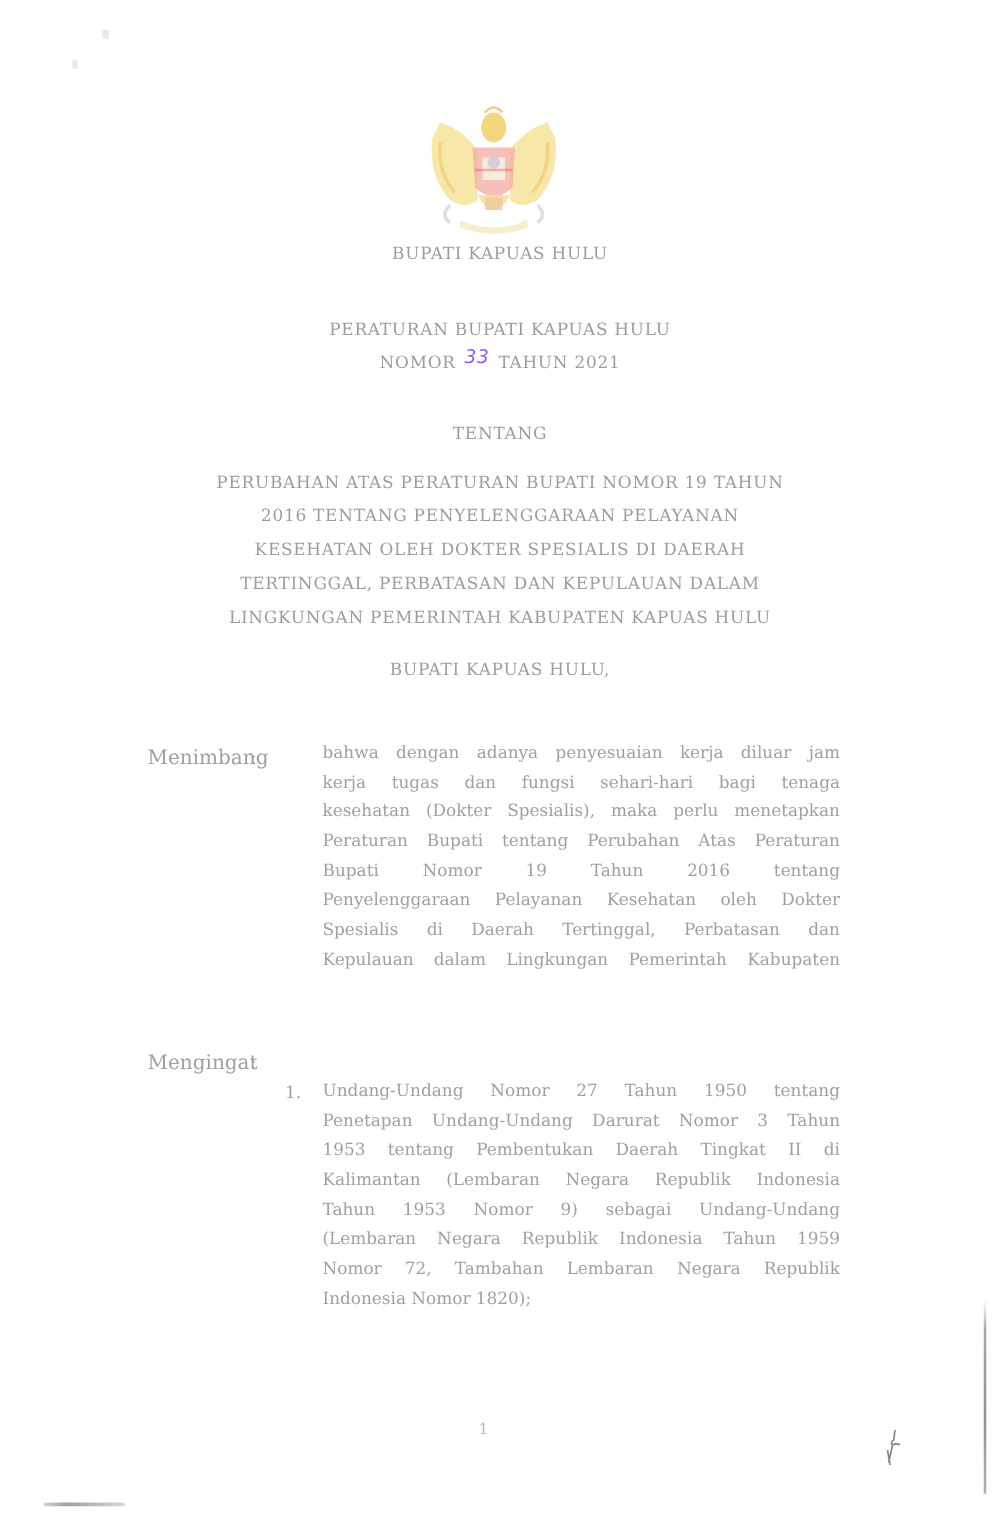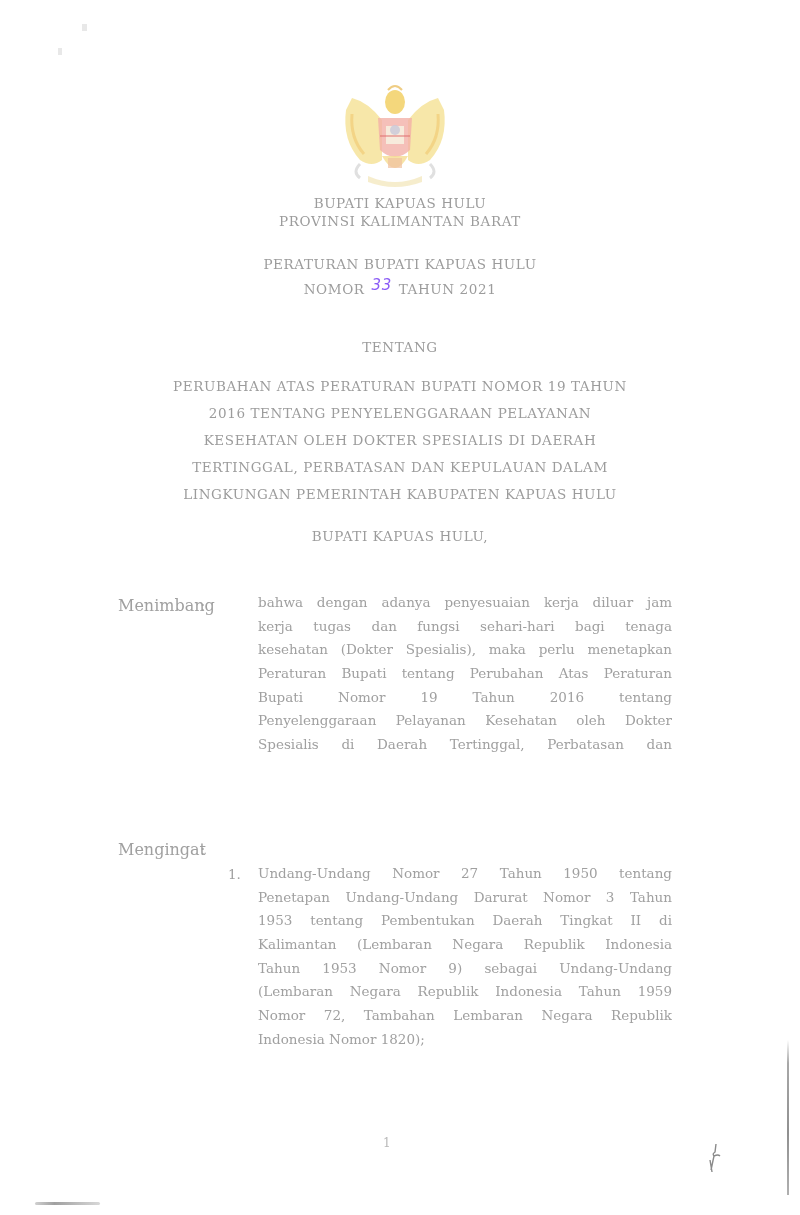--- a/index.html
+++ b/index.html
@@ -146,21 +146,20 @@
       <path d="M44 76 Q57 100 70 76" fill="#f5dc90" opacity="0.8"></path>
       <rect x="50" y="78" width="14" height="10" fill="#f0c0a0" opacity="0.7"></rect>
 
       <path d="M30 96 Q57 108 84 96 L84 102 Q57 112 30 102 Z" fill="#f4e8c0" opacity="0.8"></path>
       <path d="M22 84 Q14 92 22 98" stroke="#e0e0e0" stroke-width="3" fill="none"></path>
       <path d="M92 84 Q100 92 92 98" stroke="#e0e0e0" stroke-width="3" fill="none"></path>
     </svg>
   </div>
 
   <div class="center-line" style="top:195px;">BUPATI KAPUAS HULU</div>
-  <div class="center-line" style="top:213px;">PROVINSI KALIMANTAN BARAT</div>
   <div class="center-line" style="top:256px;">PERATURAN BUPATI KAPUAS HULU</div>
   <div class="center-line" style="top:280px;">
     <span>NOMOR</span>
     <span class="nomor-num">33</span>
     <span>TAHUN 2021</span>
   </div>
 
   <div class="center-line" style="top:339px;">TENTANG</div>
 
   <div class="center-line" style="top:378px;">PERUBAHAN ATAS PERATURAN BUPATI NOMOR 19 TAHUN</div>
@@ -176,20 +175,21 @@
     <span class="colon">:</span>
   </div>
   <div class="para" style="top:591px;">
     <span class="ln">bahwa dengan adanya penyesuaian kerja diluar jam</span>
     <span class="ln">kerja tugas dan fungsi sehari-hari bagi tenaga</span>
     <span class="ln">kesehatan (Dokter Spesialis), maka perlu menetapkan</span>
     <span class="ln">Peraturan Bupati tentang Perubahan Atas Peraturan</span>
     <span class="ln">Bupati Nomor 19 Tahun 2016 tentang</span>
     <span class="ln">Penyelenggaraan Pelayanan Kesehatan oleh Dokter</span>
     <span class="ln">Spesialis di Daerah Tertinggal, Perbatasan dan</span>
+    <span class="ln">Kepulauan dalam Lingkungan Pemerintah Kabupaten</span>
   </div>
 
   <div class="label" style="top:840px;">
     <span>Mengingat</span>
     <span class="colon">:</span>
   </div>
   <div class="list-num" style="top:866px;">1.</div>
   <div class="para" style="top:862px;">
     <span class="ln">Undang-Undang Nomor 27 Tahun 1950 tentang</span>
     <span class="ln">Penetapan Undang-Undang Darurat Nomor 3 Tahun</span>

